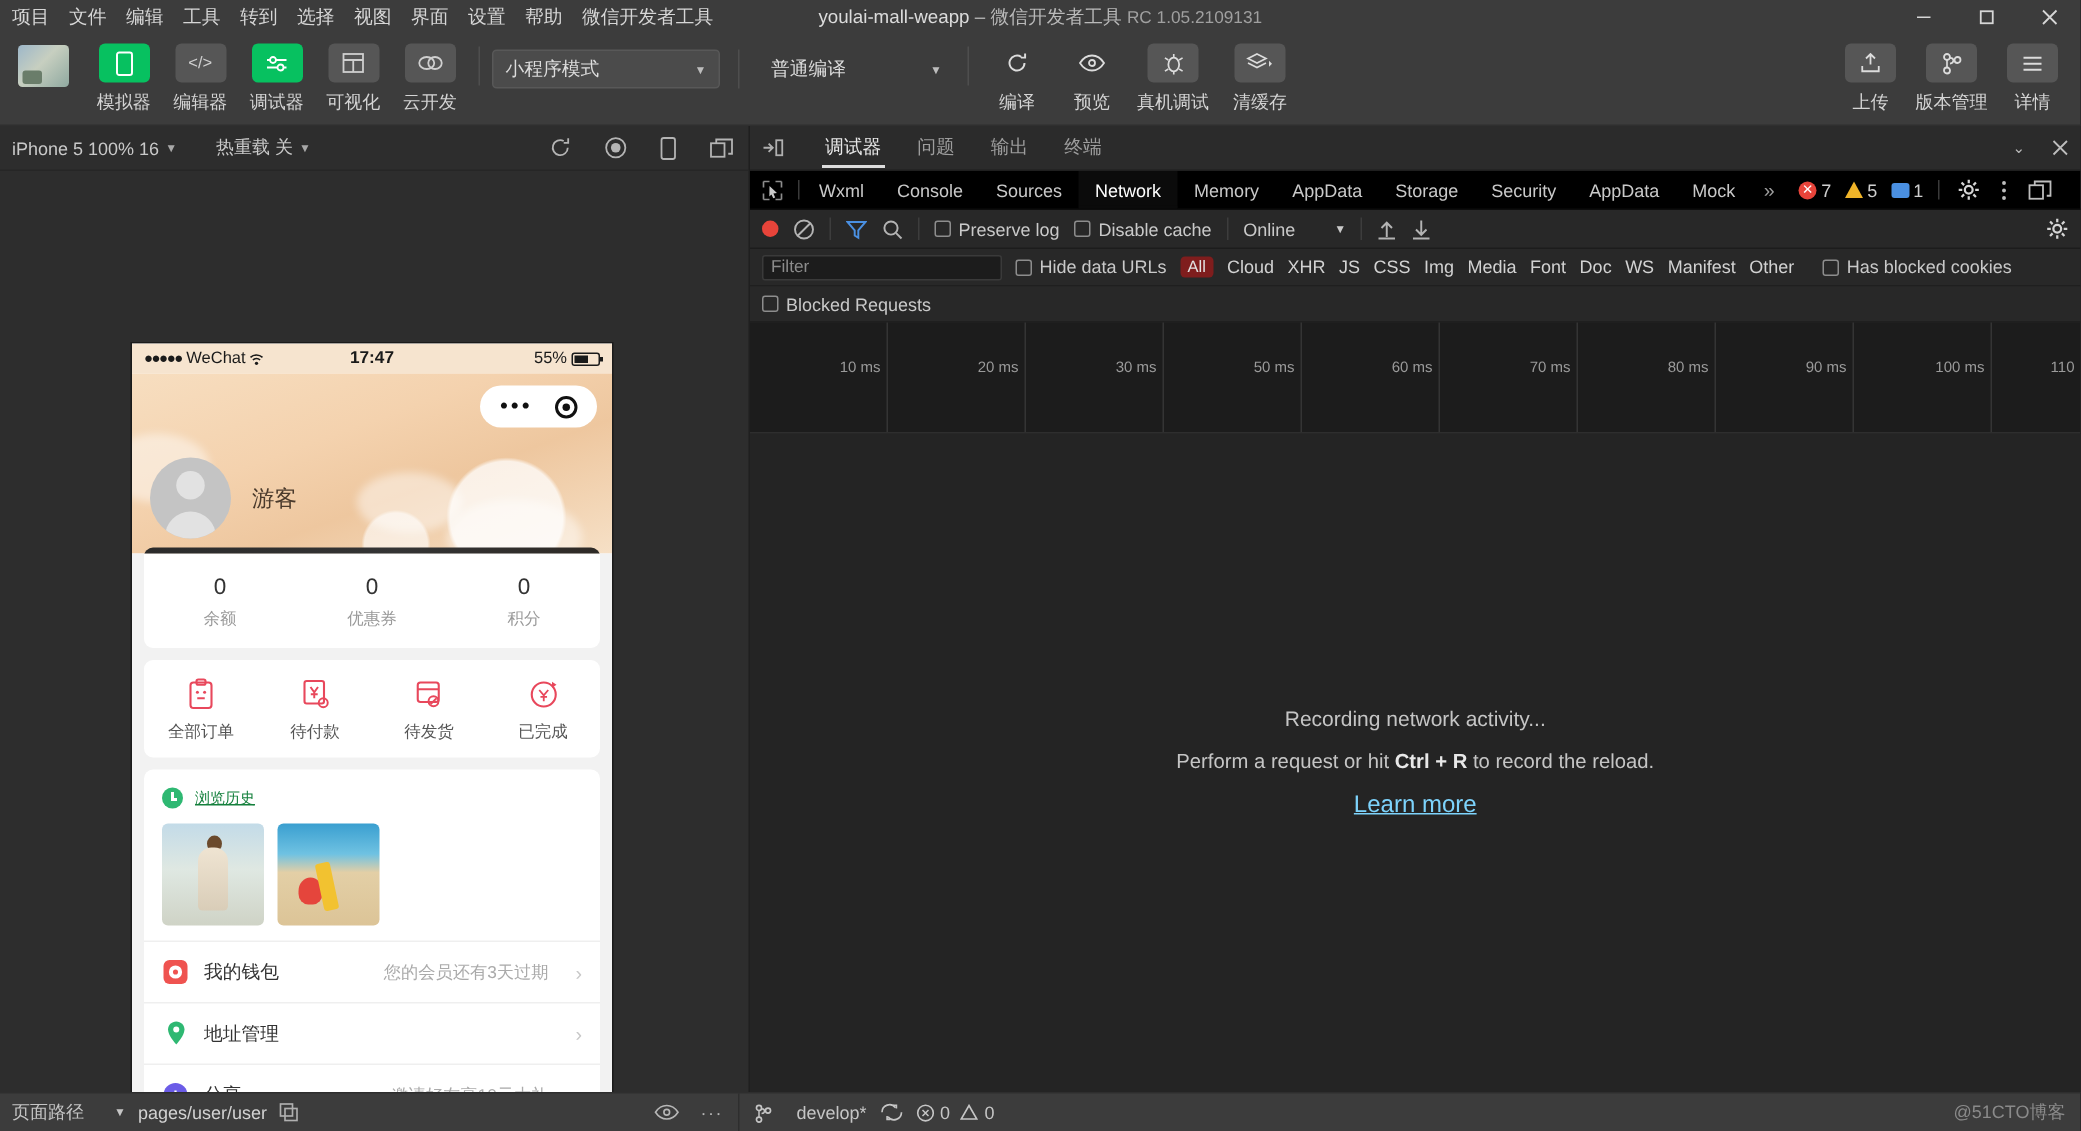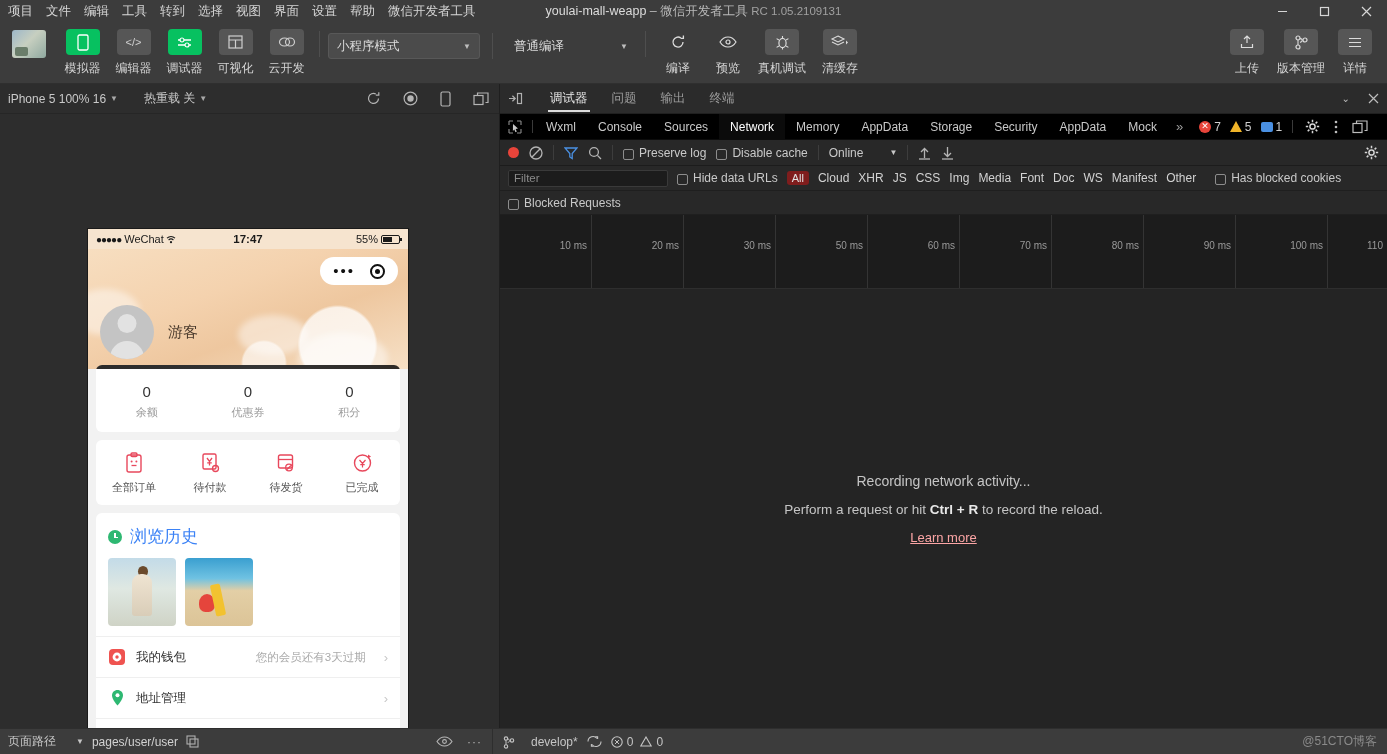--- a/index.html
+++ b/index.html
@@ -148,21 +148,21 @@
   .ords { display:flex; }
   .ords .o { flex:1; display:flex; flex-direction:column; align-items:center; gap:7px; }
   .ords .o .l { font-size:11px; color:#555; }
   .oicon { width:20px; height:21px; position:relative; }
 
   .card3 { background:#fff; margin:8px 8px 0 8px; border-radius:6px 6px 0 0; padding:12px 0 0 0; }
   .sechead { display:flex; align-items:center; gap:8px; padding:0 12px 10px 12px; }
   .sechead .dot { width:14px; height:14px; border-radius:50%; background:#2eb872; position:relative; }
   .sechead .dot:after { content:""; position:absolute; left:6px; top:3px; width:1.5px; height:5px; background:#fff; }
   .sechead .dot:before { content:""; position:absolute; left:6px; top:7px; width:4px; height:1.5px; background:#fff; }
-  .sechead .t { font-size:17px; color:#3b82f6; }
+  .sechead .t { font-size:10px; color:#15803d;text-decoration:underline; }
   .thumbs { display:flex; gap:9px; padding:0 12px 10px 12px; }
   .thumbs .th { width:68px; height:68px; border-radius:4px; overflow:hidden; position:relative; }
   .th1 { background:linear-gradient(180deg,#c3dbe8 0%,#dfe8e2 45%,#cfd3c6 100%); }
   .th1:after { content:""; position:absolute; left:24px; top:16px; width:20px; height:42px;
     background:linear-gradient(180deg,#efe4d2,#d9cdb8); border-radius:9px 9px 3px 3px; }
   .th1:before { content:""; position:absolute; left:30px; top:8px; width:10px; height:11px;
     background:#6b4a2c; border-radius:50%; }
   .th2 { background:linear-gradient(180deg,#3a9fd0 0%,#6fc2e2 30%,#e3cfa6 48%,#dcc497 100%); }
   .th2:after { content:""; position:absolute; left:28px; top:26px; width:10px; height:32px;
     background:#f2c230; border-radius:2px; transform:rotate(-12deg); }
@@ -214,21 +214,21 @@
     border-bottom:11px solid #f0b429; position:relative; }
   .infosq { width:12px; height:10px; background:#4a90e2; border-radius:2px; }
   .dt-tabs .rico { display:flex; align-items:center; gap:14px; padding:0 10px; color:#bdbdbd; }
 
   .nw-toolbar {
     height:26px; background:#282828; display:flex; align-items:center; padding:0 8px; gap:10px;
     border-bottom:1px solid #1c1c1c; font-size:12px; color:#c9c9c9;
   }
   .recdot { width:11px; height:11px; border-radius:50%; background:#e8443a; }
   .nw-toolbar .sep { width:1px; height:15px; background:#3d3d3d; }
-  .cbx { display:flex; align-items:flex-end; gap:5px; white-space:nowrap; }
+  .cbx { display:flex; align-items:center; gap:5px; white-space:nowrap; }
   .cbx .b { width:11px; height:11px; border:1px solid #8d8d8d; border-radius:2px; background:transparent; }
   .nw-toolbar .online { display:flex; align-items:center; gap:26px; }
   .nw-toolbar .rightico { margin-left:auto; display:flex; gap:18px; align-items:center; color:#bdbdbd; }
 
   .nw-filter {
     height:25px; background:#282828; display:flex; align-items:center; padding:0 8px; gap:9px;
     font-size:12px; color:#c9c9c9; border-bottom:1px solid #1f1f1f;
   }
   .filterbox { width:160px; height:17px; background:#1c1c1c; border:1px solid #3a3a3a; border-radius:2px;
     display:flex; align-items:center; padding:0 5px; color:#8b8b8b; font-size:11.5px; }
@@ -249,21 +249,21 @@
     position:absolute; right:4px; top:25px; font-size:10px; color:#9a9a9a; white-space:nowrap;
   }
 
   .nw-empty {
     flex:1; background:#242424; display:flex; flex-direction:column; align-items:center;
     justify-content:center; gap:13px;
   }
   .nw-empty .l1 { font-size:14px; color:#c5c5c5; }
   .nw-empty .l2 { font-size:13.5px; color:#c5c5c5; }
   .nw-empty .l2 b { color:#e8e8e8; }
-  .nw-empty .l3 { font-size:13px; color:#fca5a5; text-decoration:underline; }
+  .nw-empty .l3 { font-size:16px; color:#7dd3fc; text-decoration:underline; }
 
   
   .statusbar {
     position:absolute; left:0; right:0; bottom:0; height:26px; background:#3c3c3c;
     display:flex; align-items:center; font-size:12px; color:#c5c5c5;
     border-top:1px solid #2e2e2e;
   }
   .sb-left { display:flex; align-items:center; gap:8px; padding-left:8px; width:492px; }
   .sb-left .pg { display:flex; align-items:center; gap:20px; }
   .sb-left .caret { font-size:8px; }

